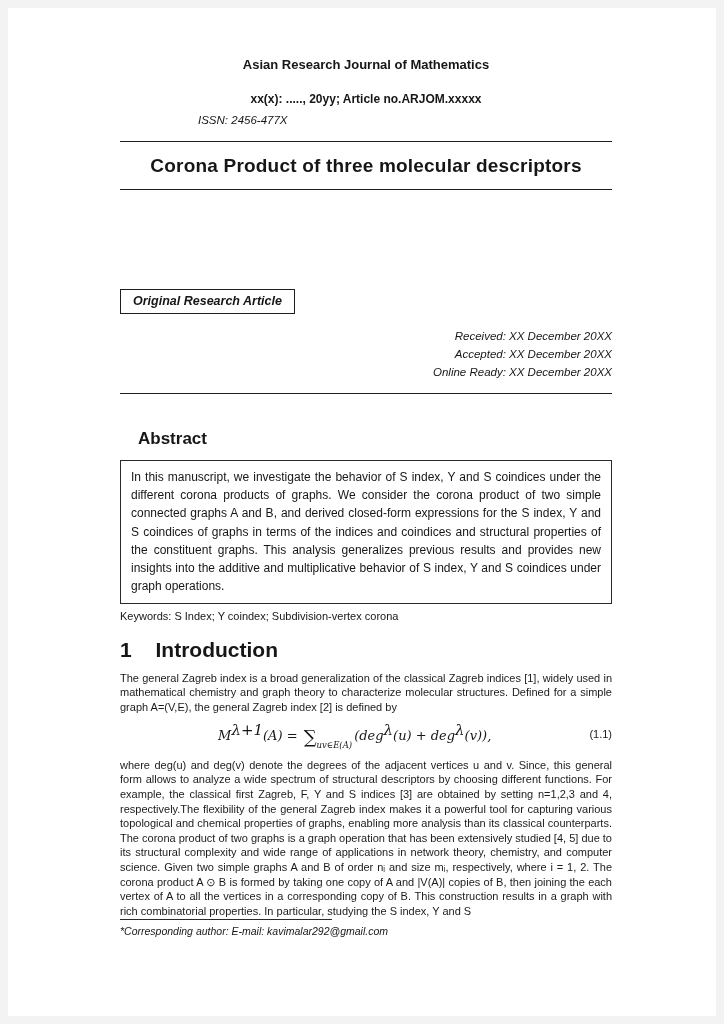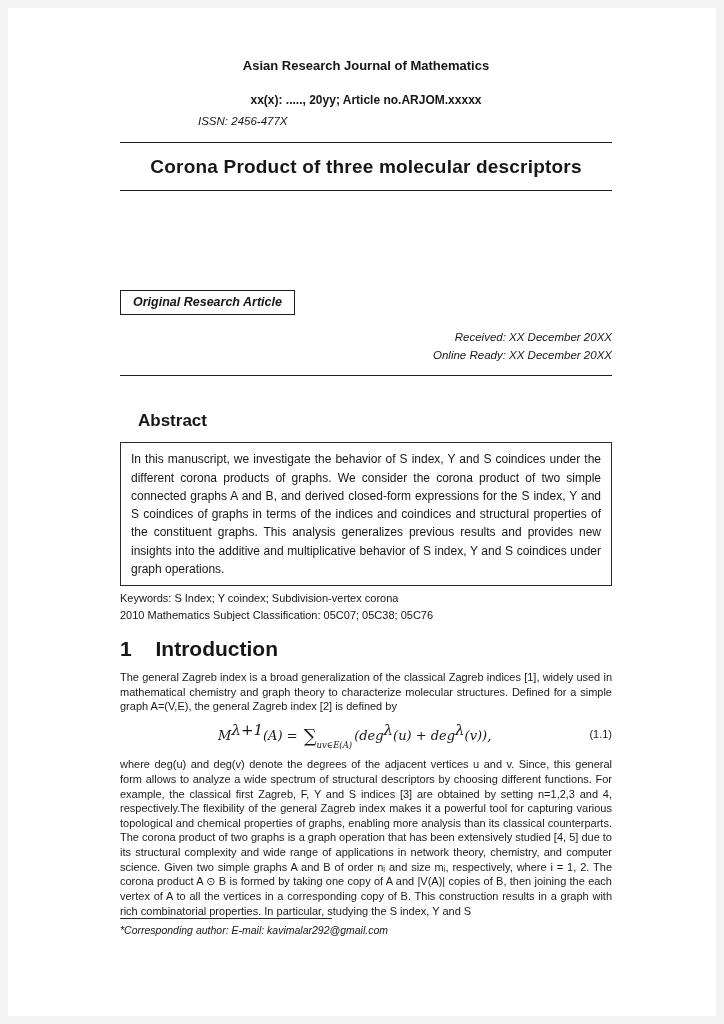--- a/index.html
+++ b/index.html
@@ -115,33 +115,33 @@
   <h1 class="title">Corona Product of three molecular descriptors</h1>
 
   <div class="rule rule-under-title"></div>
 
   <div class="badge-row">
     <span class="badge">Original Research Article</span>
   </div>
 
   <div class="dates">
     <div>Received: XX December 20XX</div>
+    <div>Accepted: XX December 20XX</div>
     <div>Online Ready: XX December 20XX</div>
   </div>
 
   <div class="rule rule-mid"></div>
 
   <h2 class="abs-heading">Abstract</h2>
 
   <div class="abs-box">
     <p>In this manuscript, we investigate the behavior of S index, Y and S coindices under the different corona products of graphs. We consider the corona product of two simple connected graphs A and B, and derived closed-form expressions for the S index, Y and S coindices of graphs in terms of the indices and coindices and structural properties of the constituent graphs. This analysis generalizes previous results and provides new insights into the additive and multiplicative behavior of S index, Y and S coindices under graph operations.</p>
   </div>
 
   <p class="keywords">Keywords: S Index; Y coindex; Subdivision-vertex corona</p>
-  <p class="msc">2010 Mathematics Subject Classification: 05C07; 05C38; 05C76</p>
 
   <h2 class="sec-heading">
     <span class="num">1</span>
     <span>Introduction</span>
   </h2>
 
   <p class="body-par">The general Zagreb index is a broad generalization of the classical Zagreb indices [1], widely used in mathematical chemistry and graph theory to characterize molecular structures. Defined for a simple graph A=(V,E), the general Zagreb index [2] is defined by</p>
 
   <div class="eq-row">
     <span class="eq"><span>M</span><sup>λ+1</sup><span>(A) = </span><span class="sum">∑</span><span class="sumsub">uv∈E(A)</span><span>(deg</span><sup>λ</sup><span>(u) + deg</span><sup>λ</sup><span>(v)),</span></span>

